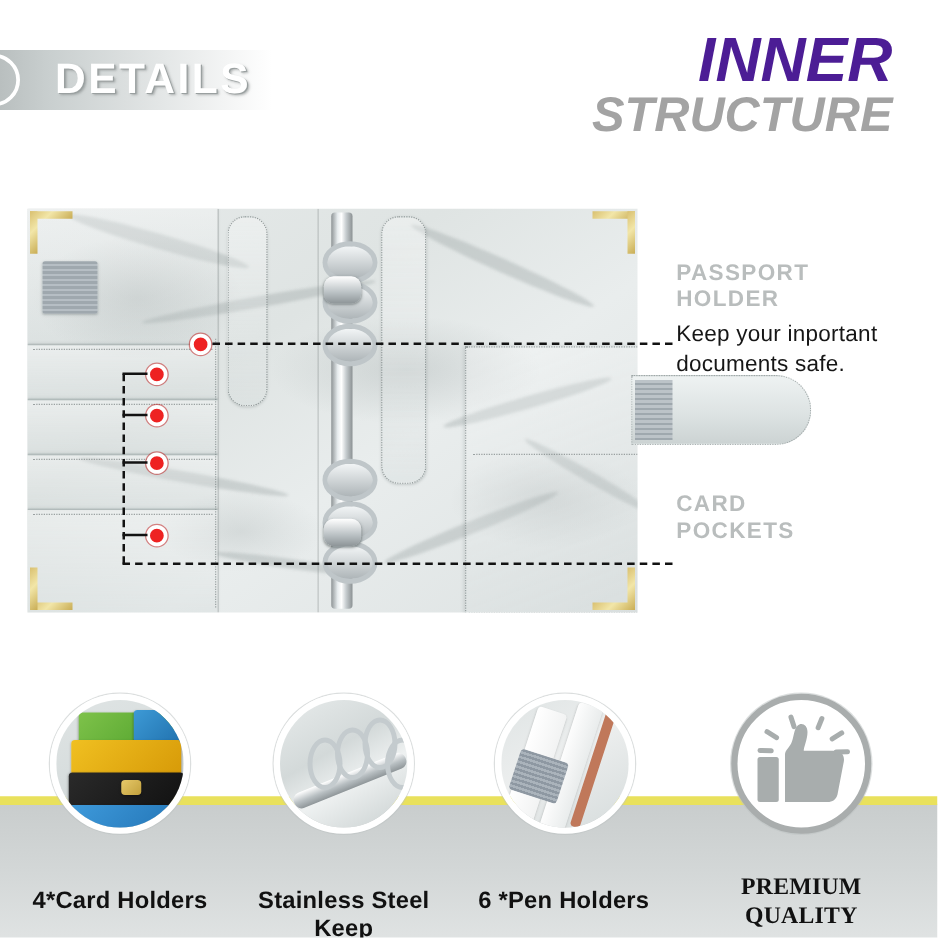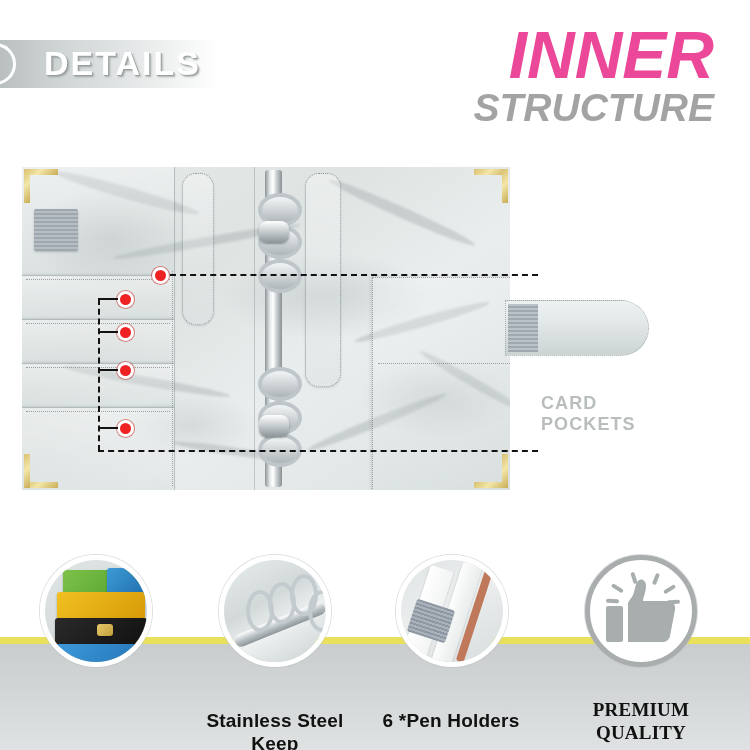--- a/index.html
+++ b/index.html
@@ -21,21 +21,21 @@
     border:3px solid #ffffff;box-sizing:border-box;
   }
   .badge-text{
     position:absolute;left:44px;top:4px;
     font-size:34px;font-weight:bold;letter-spacing:2px;color:#ffffff;
     text-shadow:1px 1px 0 #9aa0a0,2px 2px 2px rgba(120,126,126,.55);
     font-family:"Liberation Sans","DejaVu Sans",sans-serif;
   }
   .title-wrap{position:absolute;right:36px;top:12px;text-align:right;line-height:.96;}
   .title-main{
-    font-size:66px;font-weight:bold;font-style:italic;color:#ec4899;
+    font-size:50px;font-weight:bold;font-style:italic;color:#4c1d95;
     letter-spacing:0px;display:block;
   }
   .title-sub{
     font-size:39px;font-weight:bold;font-style:italic;color:#a3a3a3;
     letter-spacing:0px;display:block;margin-top:2px;
   }
 
   
   .photo{
     position:absolute;left:22px;top:155px;width:488px;height:323px;
@@ -252,20 +252,30 @@
   <div class="dot" style="left:117px;top:350px;"></div>
   <div class="dot" style="left:117px;top:408px;"></div>
 
   <div class="dline-v" style="left:98px;top:287px;height:152px;"></div>
   <div class="solid-tick" style="left:98px;top:286px;width:20px;"></div>
   <div class="solid-tick" style="left:98px;top:319px;width:20px;"></div>
   <div class="solid-tick" style="left:98px;top:357px;width:20px;"></div>
   <div class="solid-tick" style="left:98px;top:415px;width:20px;"></div>
   <div class="dline" style="left:98px;top:438px;width:440px;"></div>
 
+  <div class="callout" style="left:541px;top:196px;width:200px;">
+    <div class="callout-title">
+      <span>PASSPORT</span><br>
+      <span>HOLDER</span>
+    </div>
+    <div class="callout-desc">
+      <span>Keep your inportant</span><br>
+      <span>documents safe.</span>
+    </div>
+  </div>
 
   <div class="callout" style="left:541px;top:381px;width:200px;">
     <div class="callout-title">
       <span>CARD</span><br>
       <span>POCKETS</span>
     </div>
   </div>
 
   <div class="bottom"></div>
   <div class="yellow-stripe"></div>
@@ -273,20 +283,21 @@
   <div class="circle" style="left:40px;top:543px;">
     <div class="fill-cards">
       <div class="card" style="left:18px;top:10px;width:76px;height:26px;background:linear-gradient(135deg,#7ec24a,#4fa02a);"></div>
       <div class="card" style="left:62px;top:8px;width:40px;height:26px;background:linear-gradient(135deg,#3d9ad6,#2070ad);"></div>
       <div class="card" style="left:12px;top:32px;width:88px;height:28px;background:linear-gradient(135deg,#f0c021,#d79a08);"></div>
       <div class="card" style="left:10px;top:58px;width:92px;height:28px;background:linear-gradient(135deg,#2a2a2a,#111);"></div>
       <div class="card" style="left:52px;top:64px;width:16px;height:12px;background:linear-gradient(135deg,#e7c96a,#c2a03c);"></div>
       <div class="card" style="left:8px;top:84px;width:96px;height:30px;background:linear-gradient(135deg,#3f9bdc,#1f6fb0);"></div>
     </div>
   </div>
+  <div class="feat-label" style="left:10px;top:697px;width:172px;">4*Card Holders</div>
 
   <div class="circle" style="left:219px;top:543px;">
     <div class="fill-rings">
       <div class="ring-rod"></div>
       <div class="mini-ring" style="left:22px;top:30px;"></div>
       <div class="mini-ring" style="left:44px;top:22px;"></div>
       <div class="mini-ring" style="left:66px;top:14px;"></div>
       <div class="mini-ring" style="left:84px;top:30px;"></div>
     </div>
   </div>

